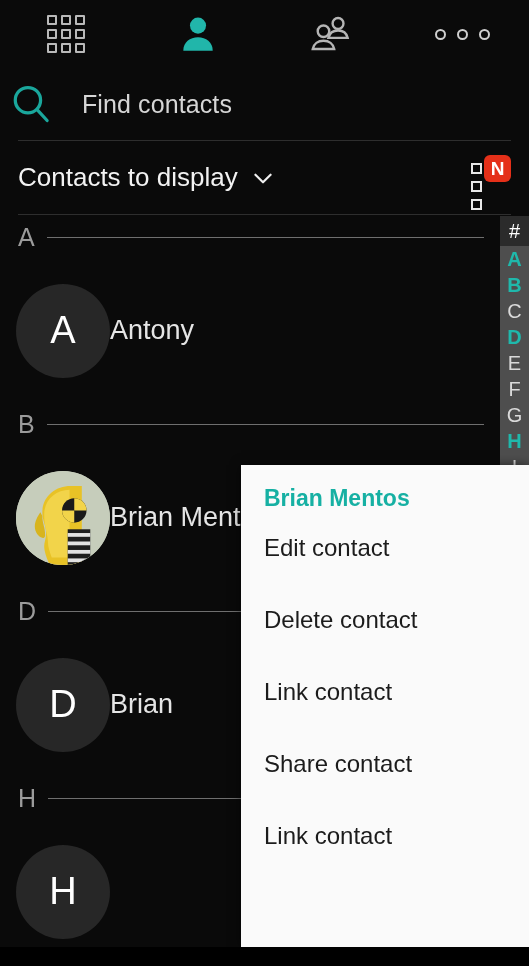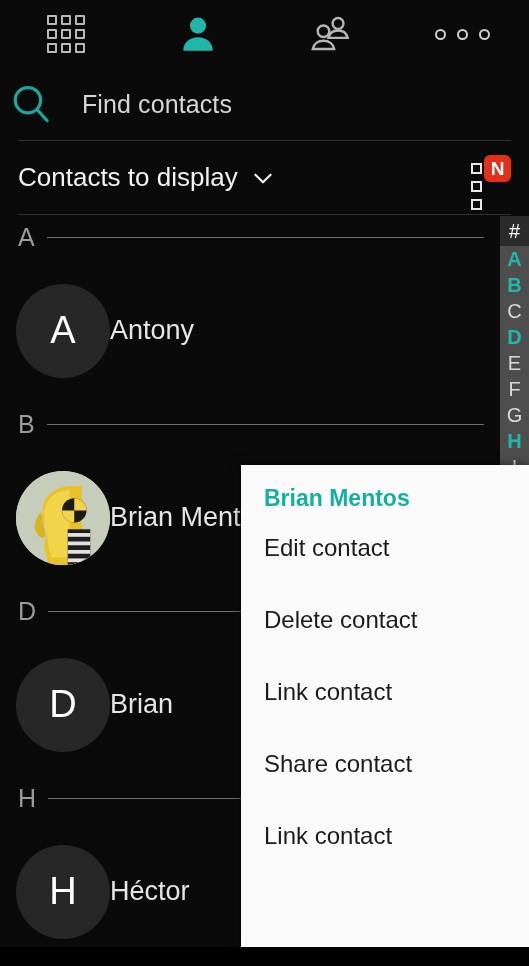--- a/index.html
+++ b/index.html
@@ -388,21 +388,20 @@
         <span class="contact-name">Brian</span>
       </div>
       <div class="section-head">
         <span class="section-letter">H</span>
         <span class="section-rule"></span>
       </div>
       <div class="contact-row">
         <div class="avatar letter">
           <span>H</span>
         </div>
-        <span class="contact-name">Héctor</span>
       </div>
     </div>
 
   <div class="index-strip" id="index-strip">
       <div class="index-item hash">#</div>
       <div class="index-item active">A</div>
       <div class="index-item active">B</div>
       <div class="index-item">C</div>
       <div class="index-item active">D</div>
       <div class="index-item">E</div>

